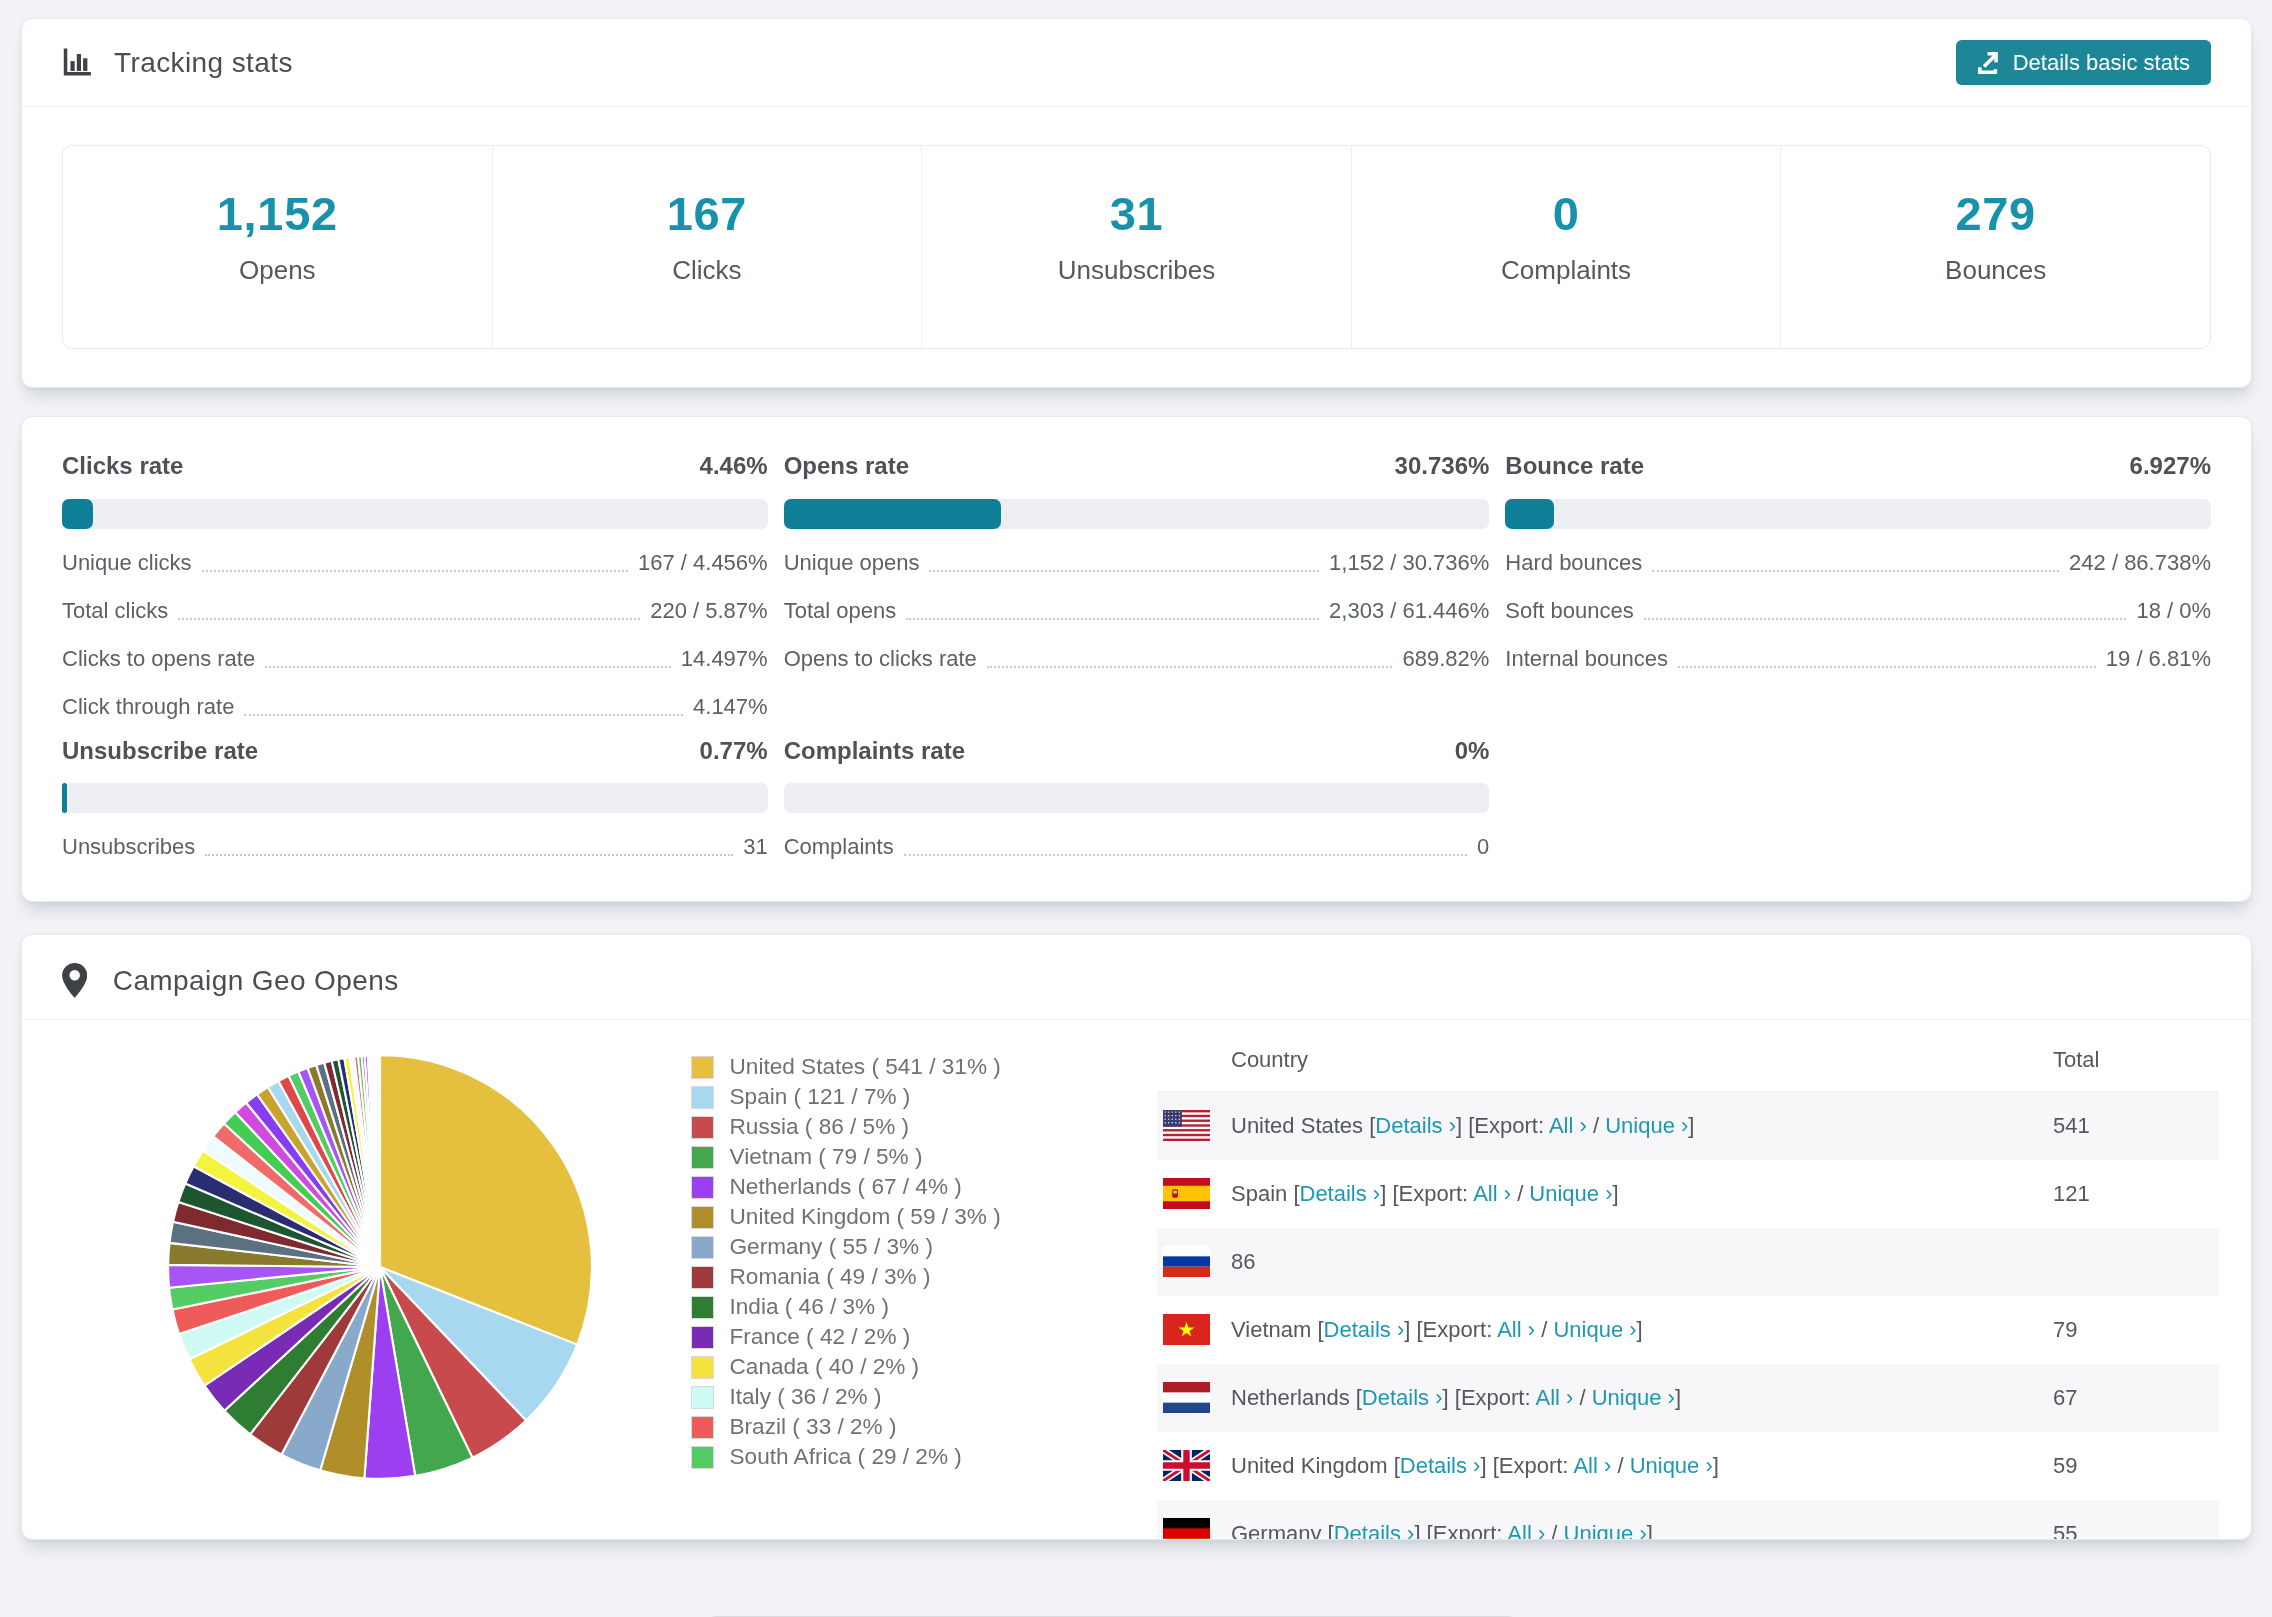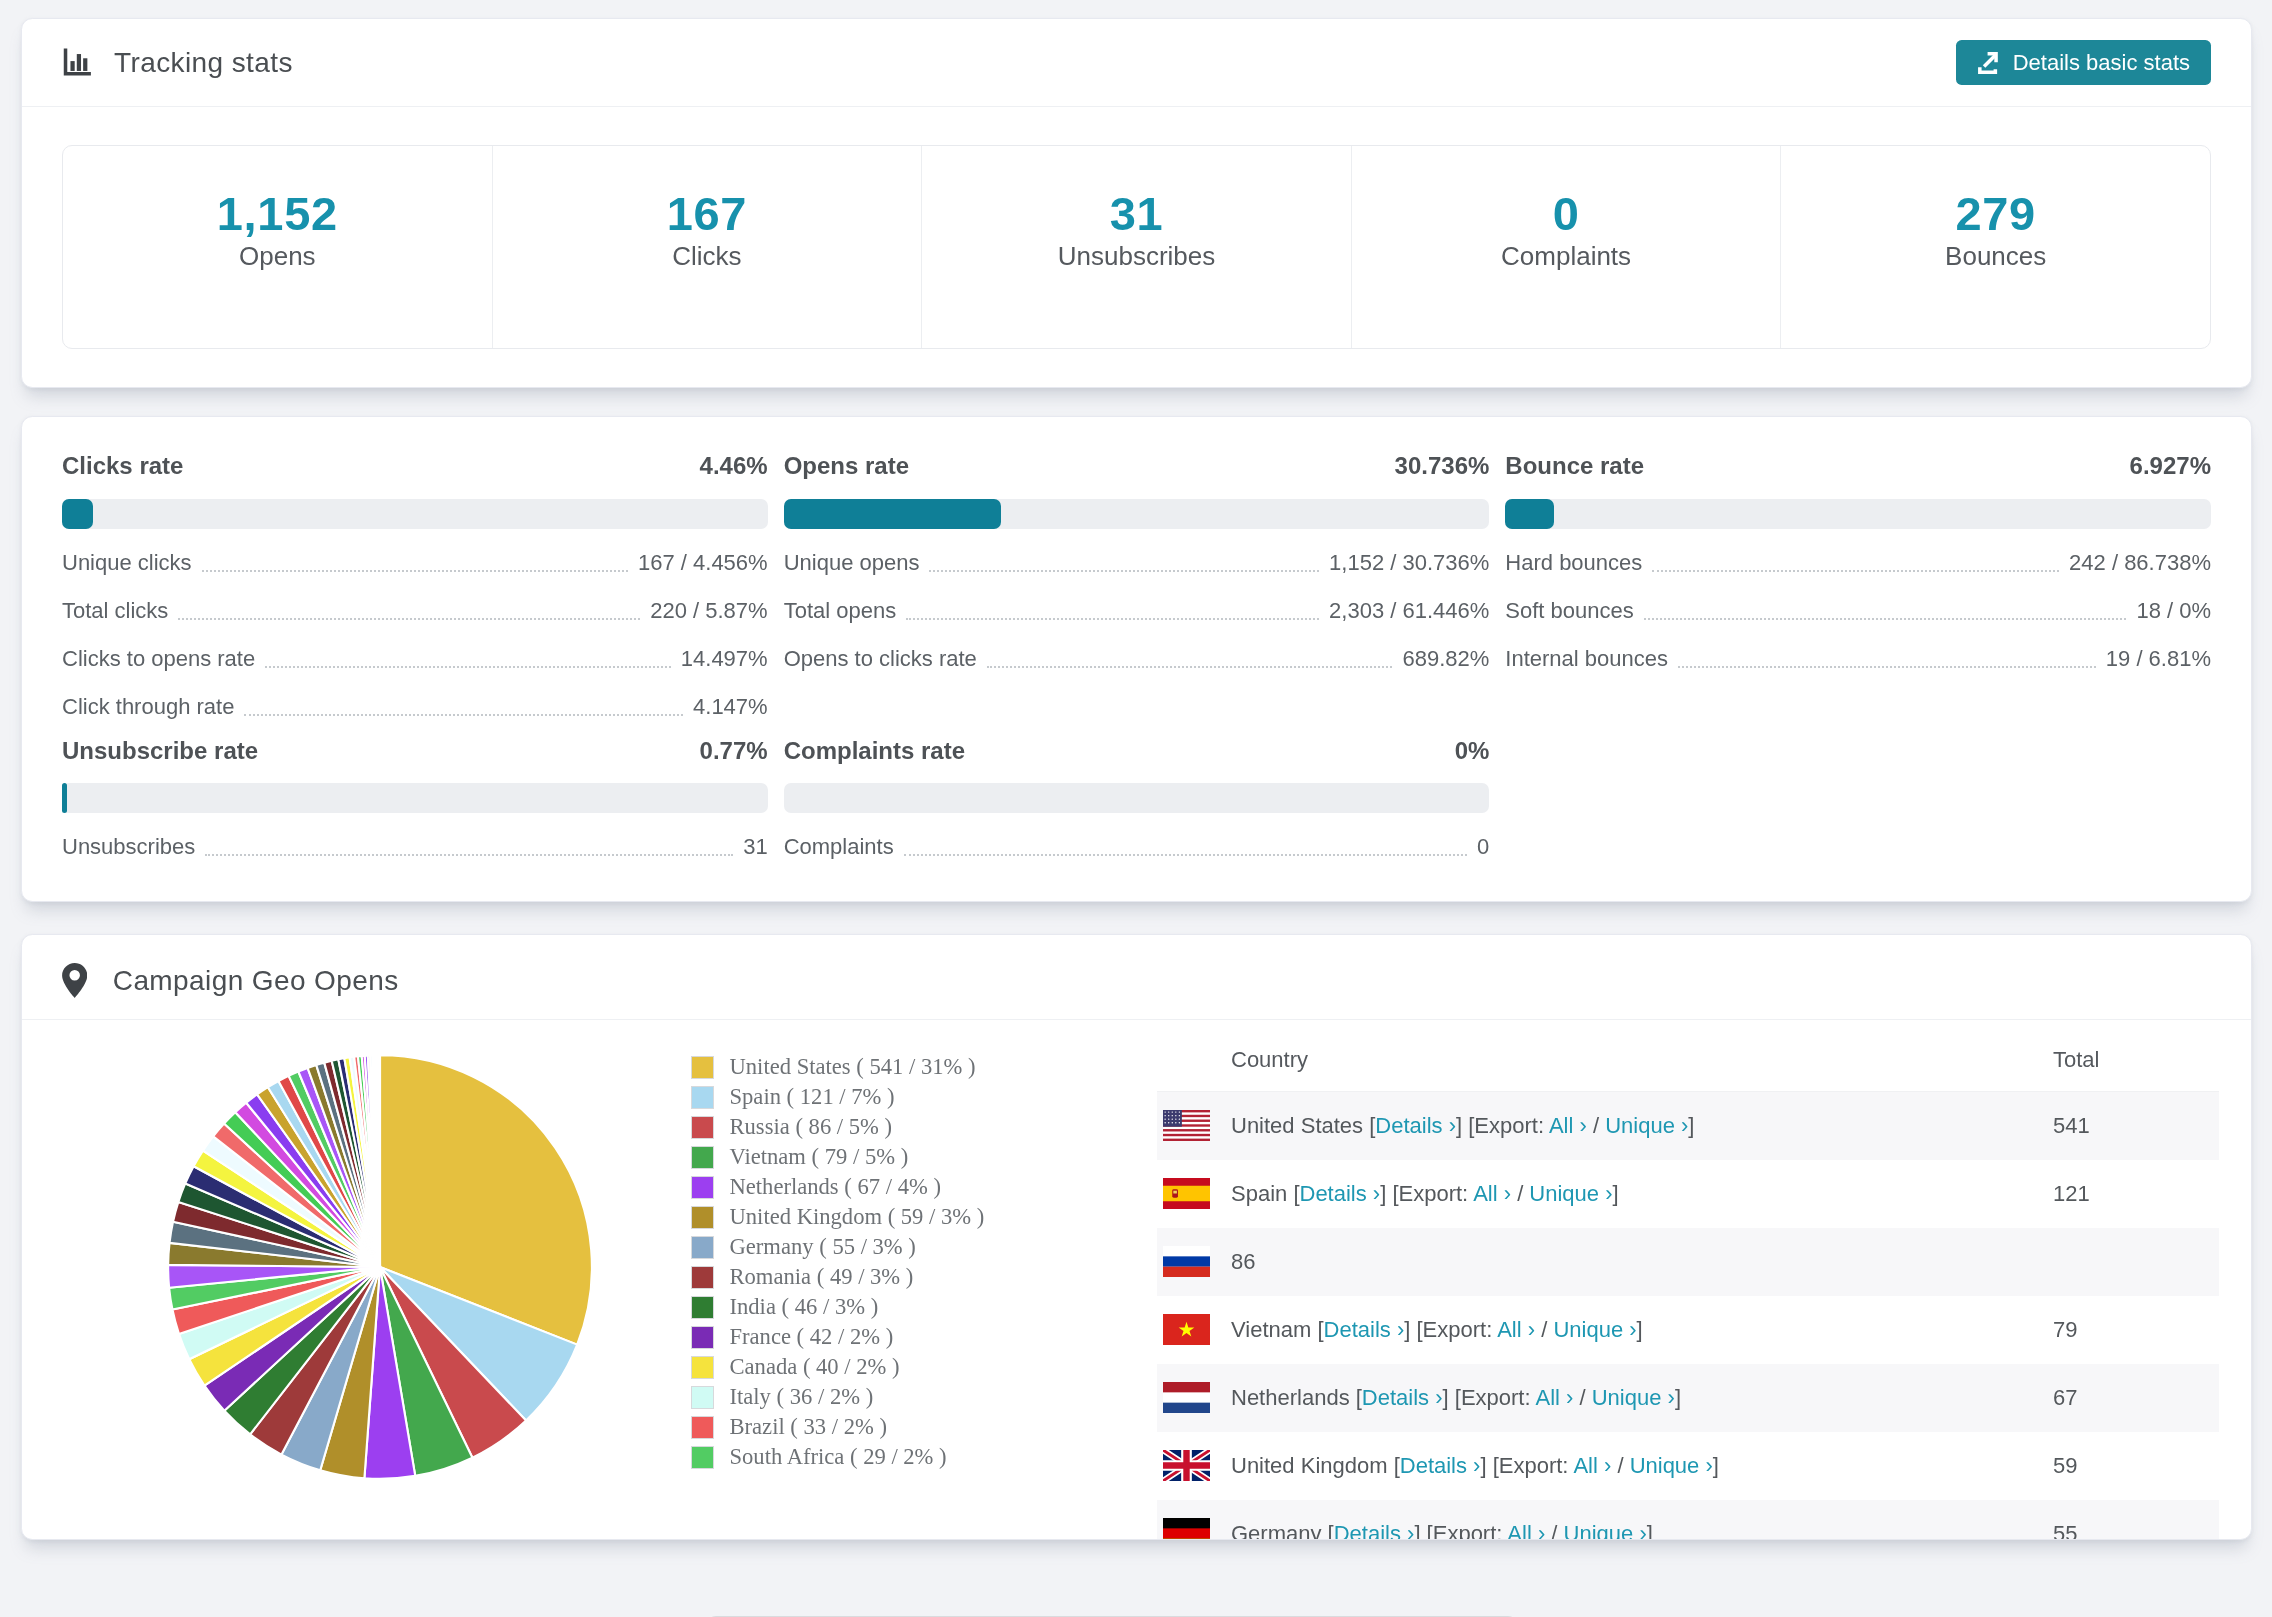--- a/index.html
+++ b/index.html
@@ -34,38 +34,38 @@
     font-family:"Liberation Sans", sans-serif;
   }
   .stats-strip{
     margin:38px 40px;height:202px;
     border:1.4px solid #e8eaee;border-radius:10px;
     display:flex;overflow:hidden;background:#fff;
   }
   .stat-cell{flex:1;border-right:1.4px solid #eceef1;text-align:center;padding-top:40px;}
   .stat-cell:last-child{border-right:none;}
   .stat-value{font-size:47px;font-weight:700;color:#1791ac;letter-spacing:0.7px;}
-  .stat-label{font-size:26px;color:#55595e;}
+  .stat-label{font-size:26px;color:#55595e;margin-top:14px;}
   
   .card-rates{margin-top:28px;padding:35px 40px 40px;}
   .panels{display:grid;grid-template-columns:repeat(3,1fr);column-gap:41px;row-gap:51px;gap:16px;}
   .panel-head{display:flex;justify-content:space-between;align-items:baseline;
     font-size:24px;font-weight:700;color:#4e5256;margin-bottom:18.4px;}
   .bar{height:30px;background:#eceef1;border-radius:7px;}
   .bar-fill{height:100%;background:#0f7f97;border-radius:7px;}
   .rrow{display:flex;font-size:22px;color:#5c6166;margin-top:21px;height:27px;}
   .rrow:first-of-type{margin-top:31px;}
   .leader{flex:1;border-bottom:2.1px dotted #c6cace;margin:0 10px 5px;}
   .rval{white-space:nowrap;}
   
   .card-geo{margin-top:32px;height:604px;overflow:hidden;}
   .geo-header{display:flex;align-items:center;gap:25.4px;padding:28px 40px 21px;border-bottom:1.4px solid #eef0f3;}
   .geo-content{display:flex;align-items:flex-start;padding:0 32px 0 40px;}
   .pie-wrap{width:452px;margin:21px 0 0 92px;flex:0 0 auto;}
-  .legend{list-style:none;margin:32px 0 16px 85px;padding:0;width:438px;flex:0 0 auto;font-family:Liberation Serif, serif;}
+  .legend{list-style:none;margin:32px 0 16px 85px;padding:0;width:438px;flex:0 0 auto;}
   .legend li{display:flex;align-items:center;gap:15.5px;height:30px;font-size:22.6px;color:#6e7276;}
   .legend-swatch{width:21px;height:21px;border:1.4px solid #d7d9dc;flex:0 0 auto;}
   .geo-table{flex:1;margin:8.5px 0 0 28px;}
   .thead{display:flex;align-items:center;height:62px;font-size:22px;color:#55595e;
     padding-left:74px;border-bottom:1.4px solid #f0f1f3;}
   .th-country{flex:1;}
   .th-total{width:166px;}
   .trow{display:flex;align-items:center;height:68px;position:relative;padding-left:74px;
     font-size:22px;color:#54585c;}
   .trow.striped{background:#f7f7f9;}

